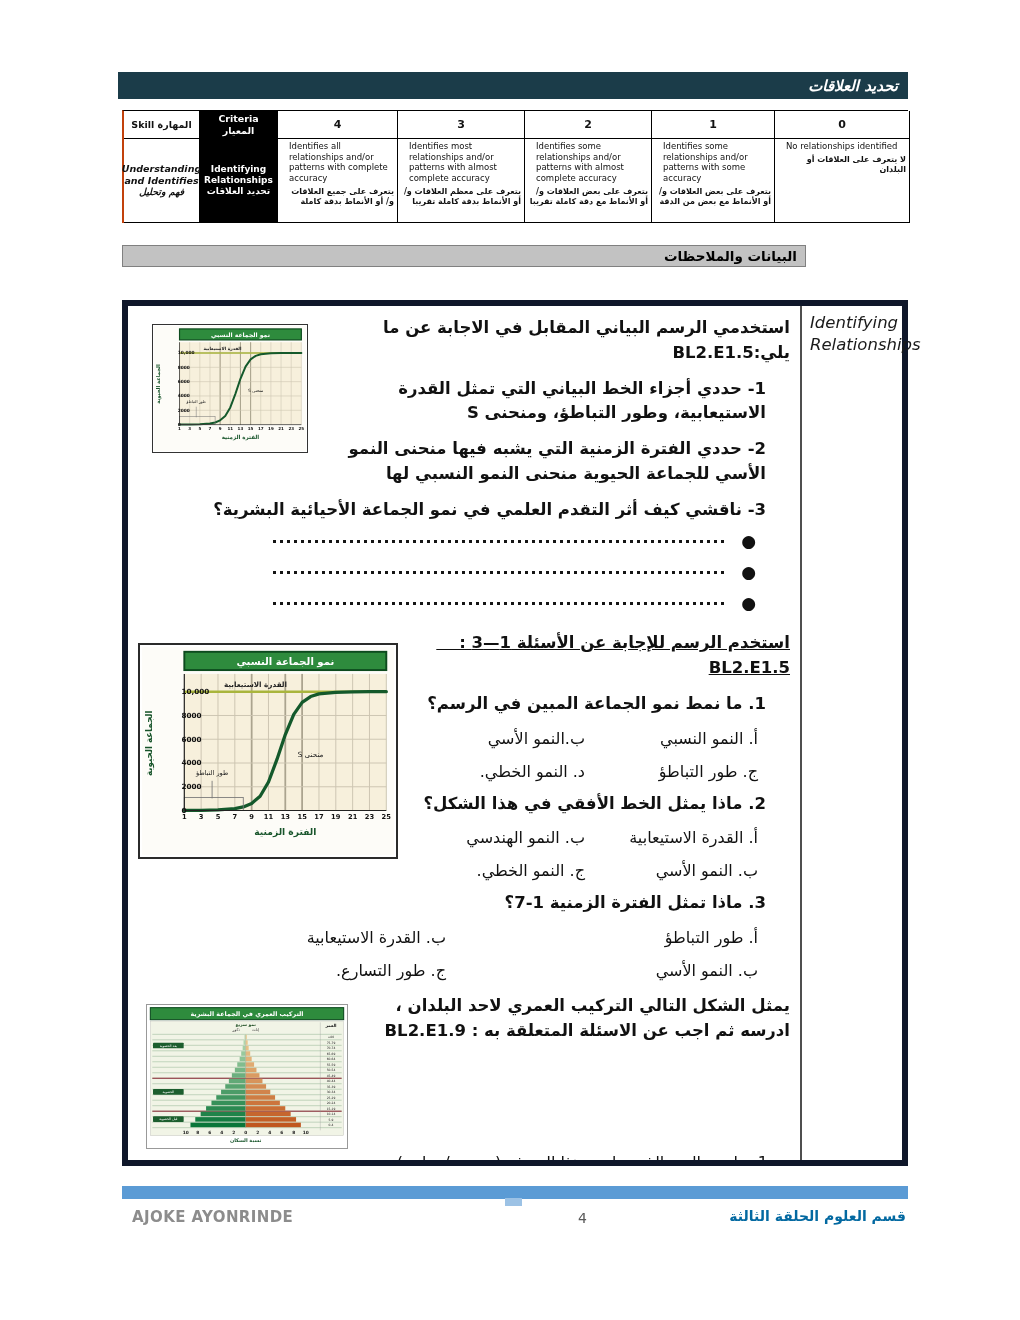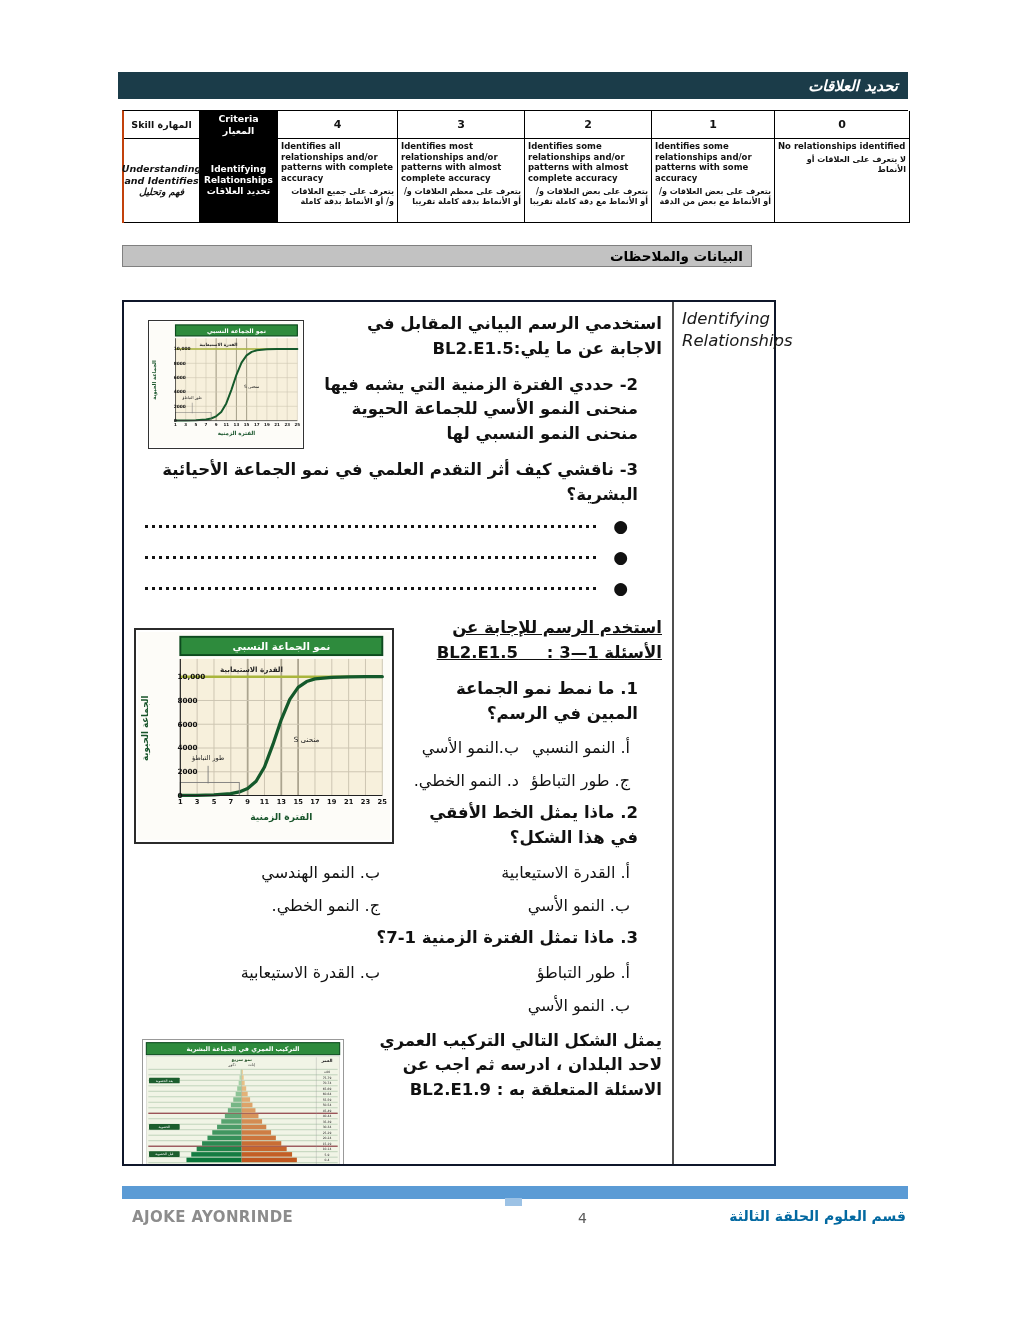--- a/index.html
+++ b/index.html
@@ -16,28 +16,28 @@
         padding:2px 3px;font-size:8.5px;line-height:1.25;}
   .rc.head{height:28px;display:flex;align-items:center;justify-content:center;font-weight:bold;}
   .rc.num{font-size:11px;}
   .rc.small-head{font-size:9.5px;direction:rtl;text-align:center;}
   .rc.black{background:#000;color:#fff;text-align:center;}
   .rc.body{height:84px;}
   .rc.skill{display:flex;flex-direction:column;align-items:center;justify-content:center;
         font-style:italic;font-weight:bold;font-size:9.5px;text-align:center;}
   .rc.crit{display:flex;flex-direction:column;align-items:center;justify-content:center;
         font-size:9px;font-weight:bold;text-align:center;}
-  .rc .en{font-weight:bold;}
+  .rc .en{font-weight:normal;margin-left:8px;}
   .rc .ar{direction:rtl;text-align:right;font-weight:bold;font-size:8px;margin-top:3px;}
-  .section-bar{position:absolute;left:122px;top:245px;width:630px;height:22px;background:#c2c2c2;
+  .section-bar{position:absolute;left:122px;top:245px;width:684px;height:22px;background:#c2c2c2;
         border:1px solid #808080;box-sizing:border-box;direction:rtl;display:flex;align-items:center;
         padding:0 8px;font-weight:bold;font-size:13.5px;color:#000;}
   
-  .main-box{position:absolute;left:122px;top:300px;width:654px;height:866px;
-        border:2px solid #0f172a;box-sizing:border-box;display:flex;}
+  .main-box{position:absolute;left:122px;top:300px;width:786px;height:866px;
+        border:6px solid #0f172a;box-sizing:border-box;display:flex;}
   .content{flex:1;direction:rtl;padding:6px 8px 0 6px;box-sizing:border-box;overflow:hidden;}
   .sidebar{width:102px;border-left:2px solid #4f4f4f;box-sizing:border-box;padding:6px 8px;
         font-style:italic;font-size:16.5px;line-height:1.35;color:#1a1a1a;}
   .chart-frame{background:#fff;}
   .chart-small{float:left;width:152px;margin:8px 12px 2px 18px;border:1.5px solid #333;padding:1px;}
   .chart-big{float:left;width:252px;margin:12px 14px 6px 4px;border:2px solid #2b2b2b;padding:2px;}
   .chart-pyr{float:left;width:200px;margin:10px 10px 2px 12px;border:1px solid #999;}
   .intro{font-weight:bold;font-size:16.5px;margin:4px 2px 0 0;line-height:1.5;}
   .q{font-weight:bold;font-size:16.5px;line-height:1.5;margin:11px 26px 0 0;}
   .bullet-row{display:flex;align-items:center;gap:16px;margin:8px 36px 0 0;height:23px;}
@@ -93,21 +93,21 @@
       <div class="rc body">
         <div class="en">Identifies some relationships and/or patterns with almost complete accuracy</div>
         <div class="ar">يتعرف على بعض العلاقات و/ أو الأنماط مع دقة كاملة تقريبا</div>
       </div>
       <div class="rc body">
         <div class="en">Identifies some relationships and/or patterns with some accuracy</div>
         <div class="ar">يتعرف على بعض العلاقات و/ أو الأنماط مع بعض من الدقة</div>
       </div>
       <div class="rc body">
         <div class="en">No relationships identified</div>
-        <div class="ar">لا يتعرف على العلاقات أو الأنماط</div>
+        <div class="ar">لا يتعرف على العلاقات أو البلدان</div>
       </div>
     </div>
 
   <div class="section-bar">
     <span>البيانات والملاحظات</span>
   </div>
 
   <div class="main-box">
     <div class="content">
 
@@ -166,20 +166,21 @@
               <text x="201.5" y="179" text-anchor="middle" font-size="7" font-weight="bold" fill="#111">19</text>
               <text x="219.0" y="179" text-anchor="middle" font-size="7" font-weight="bold" fill="#111">21</text>
               <text x="236.5" y="179" text-anchor="middle" font-size="7" font-weight="bold" fill="#111">23</text>
               <text x="254.0" y="179" text-anchor="middle" font-size="7" font-weight="bold" fill="#111">25</text>
               <text x="149" y="195" text-anchor="middle" font-size="9.5" font-weight="bold" fill="#17542a">الفترة الزمنية</text>
               <text x="10" y="100" transform="rotate(-90 10 100)" text-anchor="middle" font-size="9" font-weight="bold" fill="#17542a">الجماعة الحيوية</text>
             </svg>
           </div>
         <p class="intro">استخدمي الرسم البياني المقابل في الاجابة عن ما يلي:BL2.E1.5</p>
         <div id="sec1-questions">
+            <p class="q">1-   حددي أجزاء الخط البياني التي تمثل القدرة الاستيعابية، وطور التباطؤ، ومنحنى S</p>
             <p class="q">2-   حددي الفترة الزمنية التي يشبه فيها منحنى النمو الأسي للجماعة الحيوية منحنى النمو النسبي لها</p>
             <p class="q">3-   ناقشي كيف أثر التقدم العلمي في نمو الجماعة الأحيائية البشرية؟</p>
           </div>
         <div id="sec1-bullets">
             <div class="bullet-row">
               <span class="bullet">●</span>
               <span class="dotline"></span>
             </div>
             <div class="bullet-row">
               <span class="bullet">●</span>
@@ -266,20 +267,21 @@
               <span>أ. القدرة الاستيعابية</span>
               <span>ب. النمو الهندسي</span>
               <span>ب. النمو الأسي</span>
               <span>ج. النمو الخطي.</span>
             </div>
             <p class="q">3. ماذا تمثل الفترة الزمنية 1-7؟</p>
             <div class="opts">
               <span>أ. طور التباطؤ</span>
               <span>ب. القدرة الاستيعابية</span>
               <span>ب. النمو الأسي</span>
+              <span>ج. طور التسارع.</span>
             </div>
           </div>
       </div>
 
       <div class="sec3">
         <div class="chart-frame chart-pyr" id="chart-pyr">
             <svg viewBox="0 0 300 214" xmlns="http://www.w3.org/2000/svg" style="display:block;width:100%">
               <rect x="0" y="0" width="300" height="214" fill="#fff"></rect>
               <rect x="5" y="4" width="290" height="18" fill="#2e8b3d" stroke="#0d4a1e" stroke-width="1.6"></rect>
               <text x="150" y="16.5" text-anchor="middle" font-size="9.5" font-weight="bold" fill="#fff">التركيب العمري في الجماعة البشرية</text>

